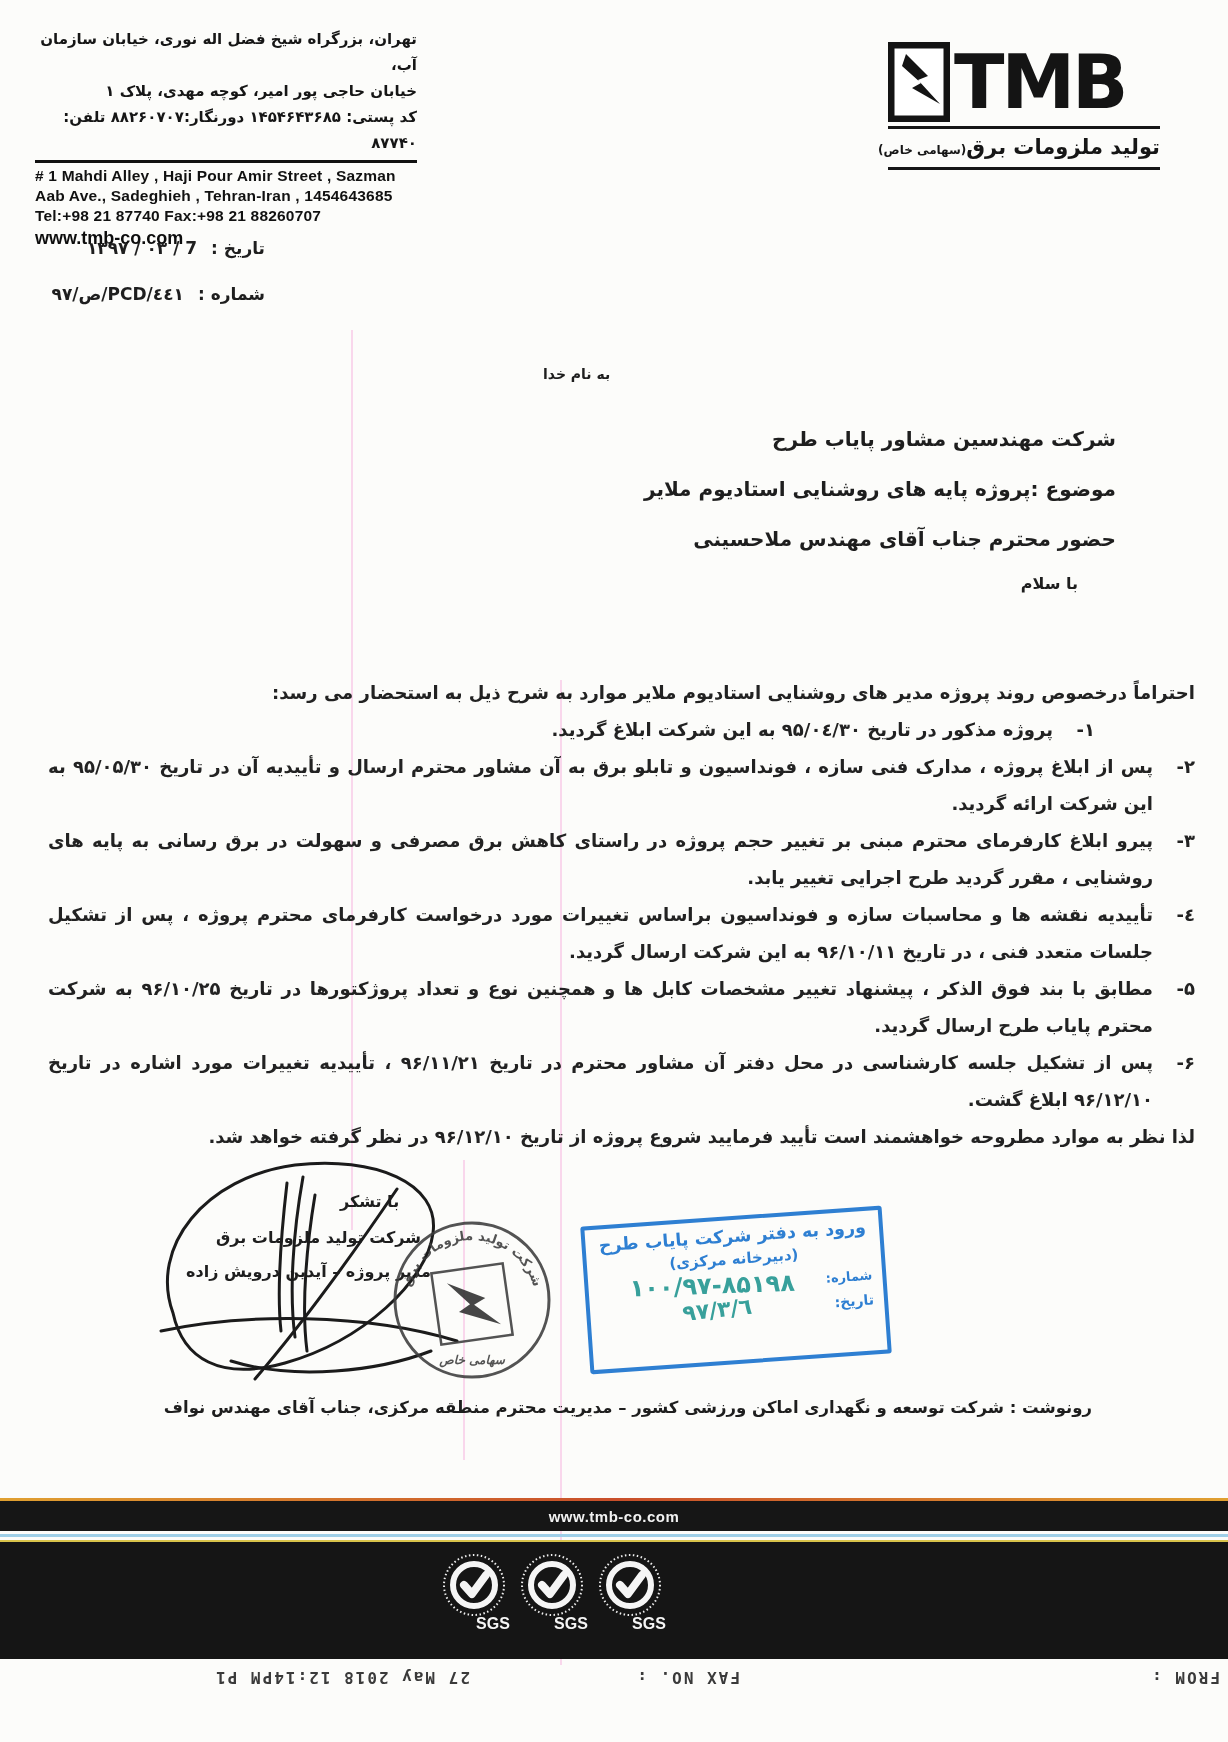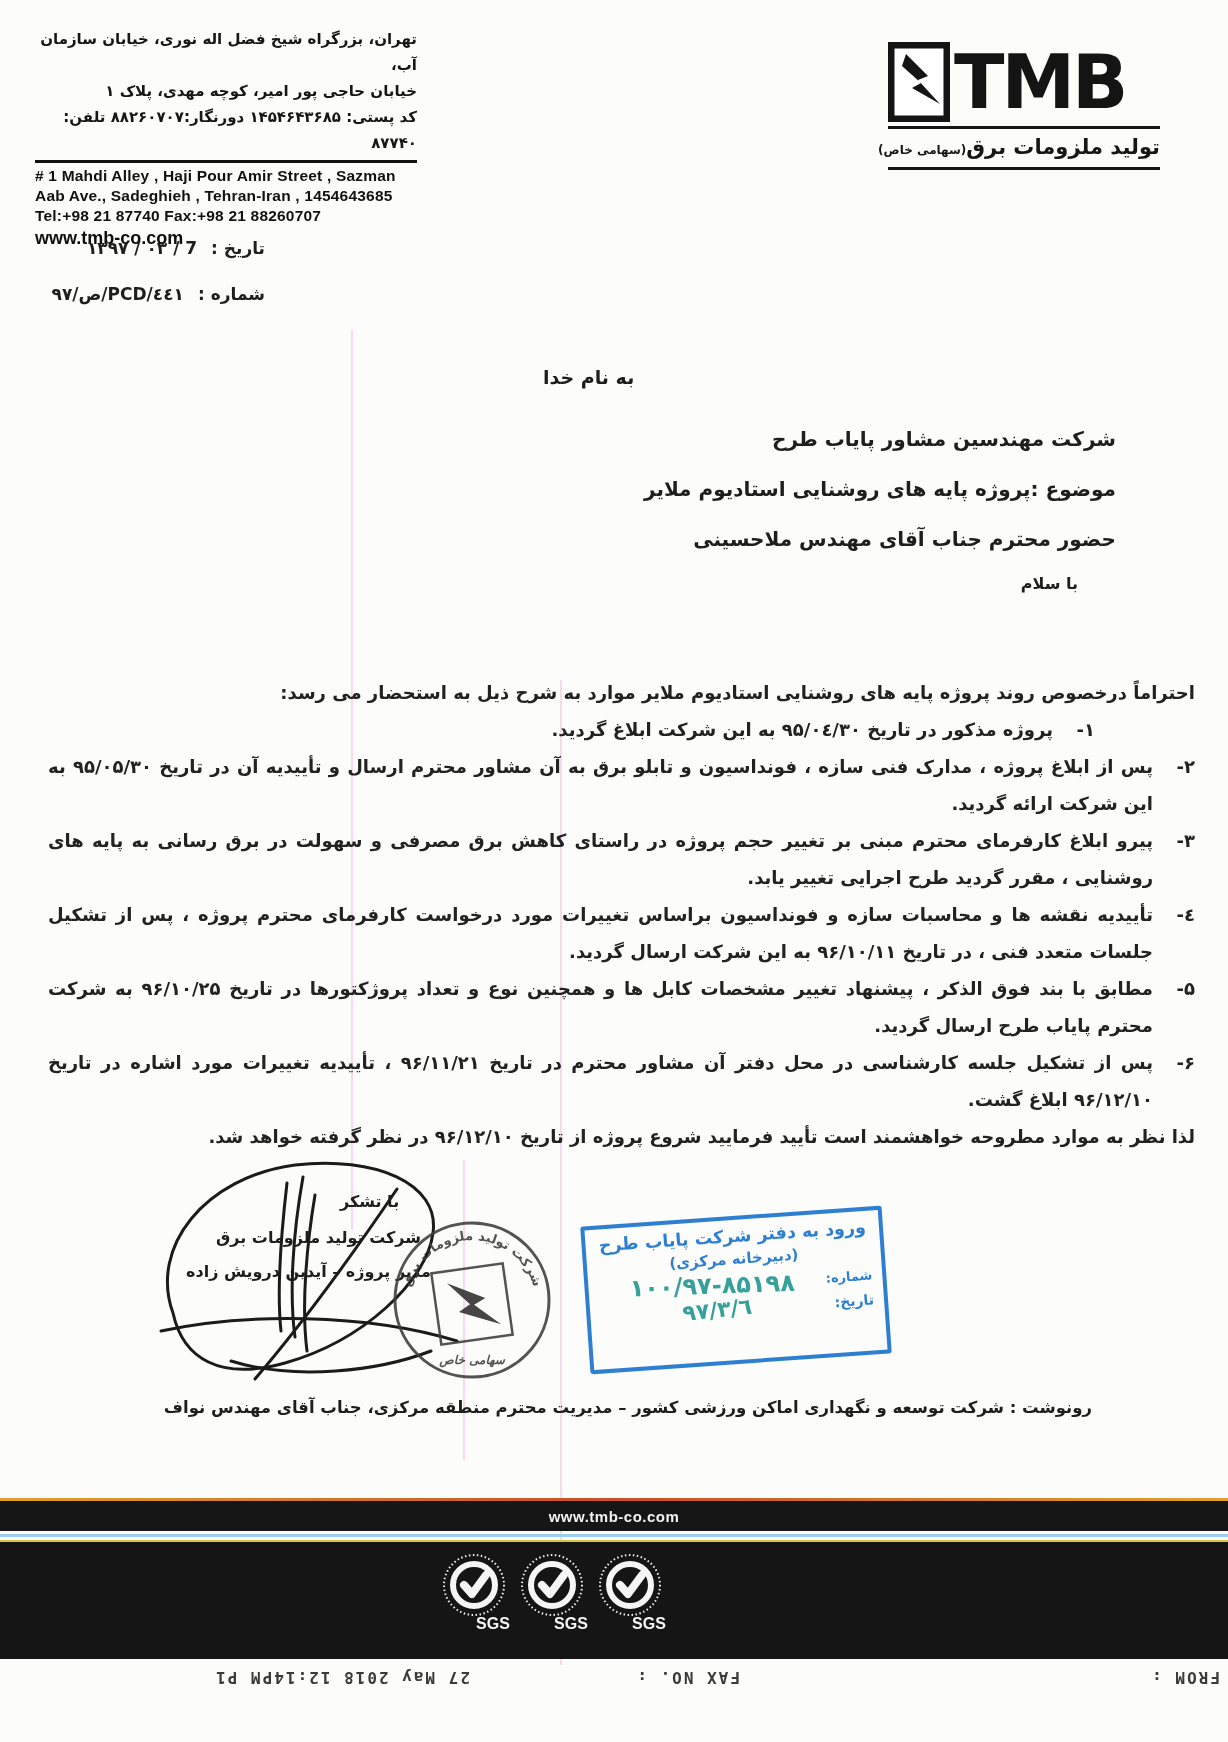--- a/index.html
+++ b/index.html
@@ -22,21 +22,21 @@
   .logo-hr{height:3px;background:#161616;margin:4px 0 6px 0;}
   .logo-sub{direction:rtl;text-align:left;white-space:nowrap;}
   .logo-sub .big{font-weight:bold;font-size:21px;color:#161616;}
   .logo-sub .small{font-weight:bold;font-size:12px;color:#161616;}
   
   .meta{position:absolute;right:963px;top:238px;width:230px;direction:rtl;}
   .meta-row{display:flex;align-items:baseline;gap:14px;margin-bottom:26px;}
   .meta-label{font-weight:bold;font-size:17px;white-space:nowrap;}
   .meta-value{font-weight:bold;font-size:17px;white-space:nowrap;}
   
-  .bismillah{position:absolute;left:543px;top:366px;font-weight:bold;font-size:19px;direction:rtl;}
+  .bismillah{position:absolute;left:543px;top:366px;font-weight:bold;font-size:14px;direction:rtl;}
   .recipient{position:absolute;right:112px;top:414px;direction:rtl;text-align:right;
              font-weight:bold;font-size:20px;line-height:50px;white-space:nowrap;}
   .salutation{position:absolute;right:150px;top:574px;direction:rtl;font-weight:bold;font-size:16px;}
   
   .body{position:absolute;right:33px;left:48px;top:674px;direction:rtl;
         font-weight:bold;font-size:18px;line-height:37px;text-align:justify;color:#222;}
   .body p{margin:0;}
   .item{position:relative;padding-right:42px;}
   .item .num{position:absolute;right:0;top:0;}
   .item.ind{margin-right:100px;}
@@ -129,21 +129,21 @@
 
   <div class="recipient">
     <div>شرکت مهندسین مشاور پایاب طرح</div>
     <div>موضوع :پروژه پایه های روشنایی استادیوم ملایر</div>
     <div>حضور محترم جناب آقای مهندس ملاحسینی</div>
   </div>
 
   <div class="salutation">با سلام</div>
 
   <div class="body">
-    <p>احتراماً درخصوص روند پروژه پایه های روشنایی استادیوم ملایر موارد به شرح ذیل به استحضار می رسد:</p>
+    <p>احتراماً درخصوص روند پروژه مدیر های روشنایی استادیوم ملایر موارد به شرح ذیل به استحضار می رسد:</p>
     <p class="item ind">
       <span class="num">۱-</span>
       <span>پروژه مذکور در تاریخ ۹۵/۰٤/۳۰ به این شرکت ابلاغ گردید.</span>
     </p>
     <p class="item">
       <span class="num">۲-</span>
       <span>پس از ابلاغ پروژه ، مدارک فنی سازه ، فونداسیون و تابلو برق به آن مشاور محترم ارسال و تأییدیه آن در تاریخ ۹۵/۰۵/۳۰ به این شرکت ارائه گردید.</span>
     </p>
     <p class="item">
       <span class="num">۳-</span>

